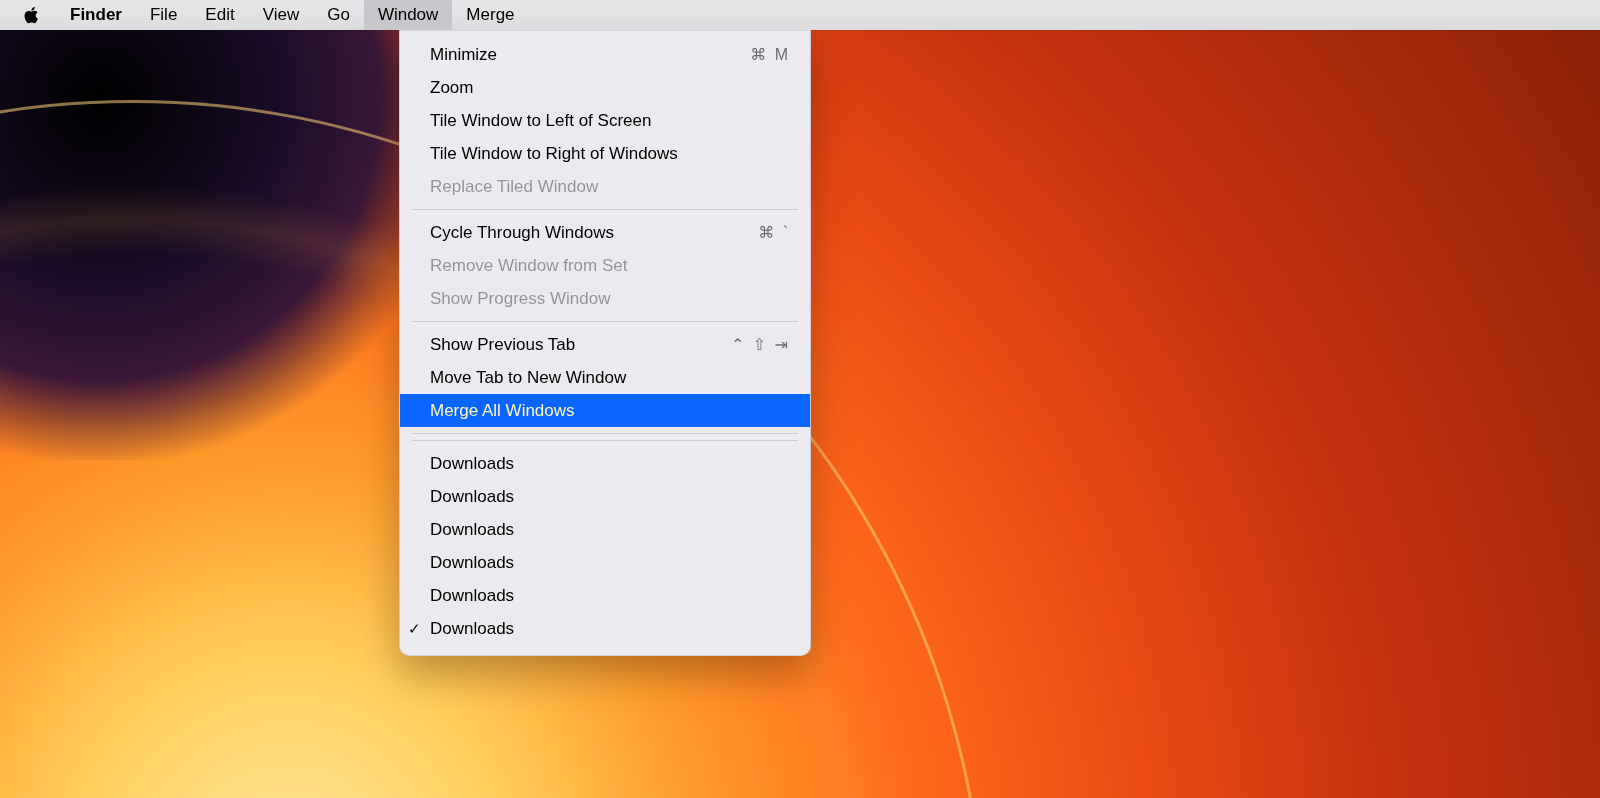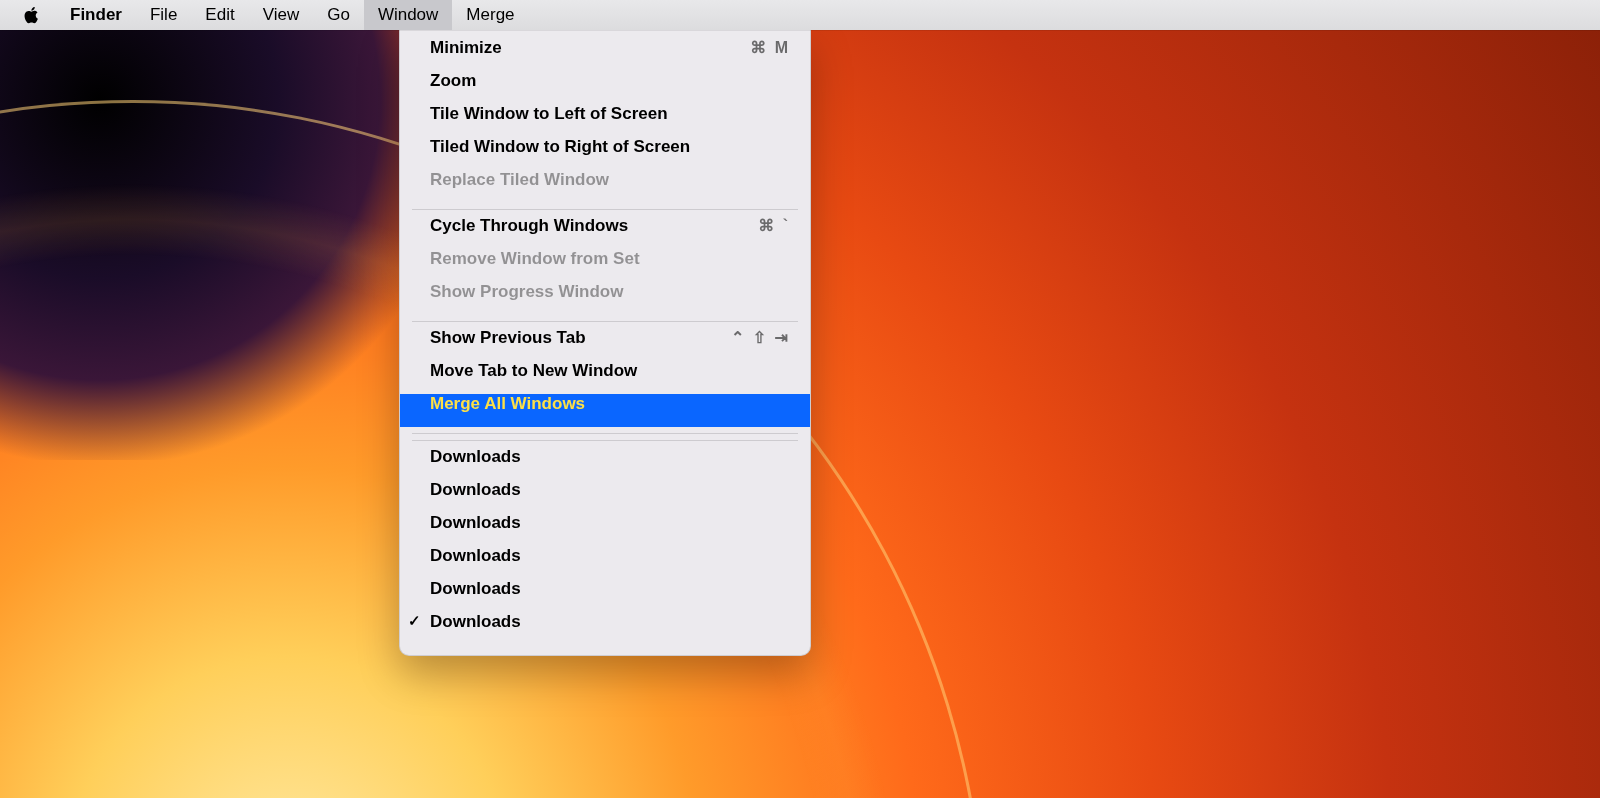--- a/index.html
+++ b/index.html
@@ -73,43 +73,43 @@
       border-top: none;
       border-radius: 0 0 10px 10px;
       box-shadow: 0 18px 40px rgba(0,0,0,0.28);
       padding: 8px 0 10px;
       z-index: 9;
       font-size: 17px;
       color: #000;
     }
     .dropdown .row {
       display: flex;
+      align-items: center;
       height: 33px;
       padding: 0 20px 0 30px;
       white-space: nowrap;
       position: relative;
-      font-weight: bold;
     }
     .dropdown .row .checkmark {
       position: absolute;
       left: 8px;
       font-size: 15px;
     }
     .dropdown .row .label { flex: 1; }
     .dropdown .row .shortcut {
       color: rgba(0,0,0,0.55);
       font-size: 16px;
       letter-spacing: 2px;
       text-align: right;
       min-width: 70px;
     }
     .dropdown .row.disabled { color: rgba(0,0,0,0.38); }
     .dropdown .row.highlight {
       background: #0a66ff;
-      color: #fde047;
+      color: #fef9c3;
     }
     .dropdown .sep {
       height: 1px;
       background: rgba(0,0,0,0.13);
       margin: 6px 12px;
     }
   </style>
 </head>
 <body>
 
@@ -138,21 +138,21 @@
     </div>
     <div class="row">
       <span class="label">Zoom</span>
       <span class="shortcut"></span>
     </div>
     <div class="row">
       <span class="label">Tile Window to Left of Screen</span>
       <span class="shortcut"></span>
     </div>
     <div class="row">
-      <span class="label">Tiled Window to Right of Screen</span>
+      <span class="label">Tile Window to Right of Windows</span>
       <span class="shortcut"></span>
     </div>
     <div class="row disabled">
       <span class="label">Replace Tiled Window</span>
       <span class="shortcut"></span>
     </div>
 
     <div class="sep"></div>
 
     <div class="row">

